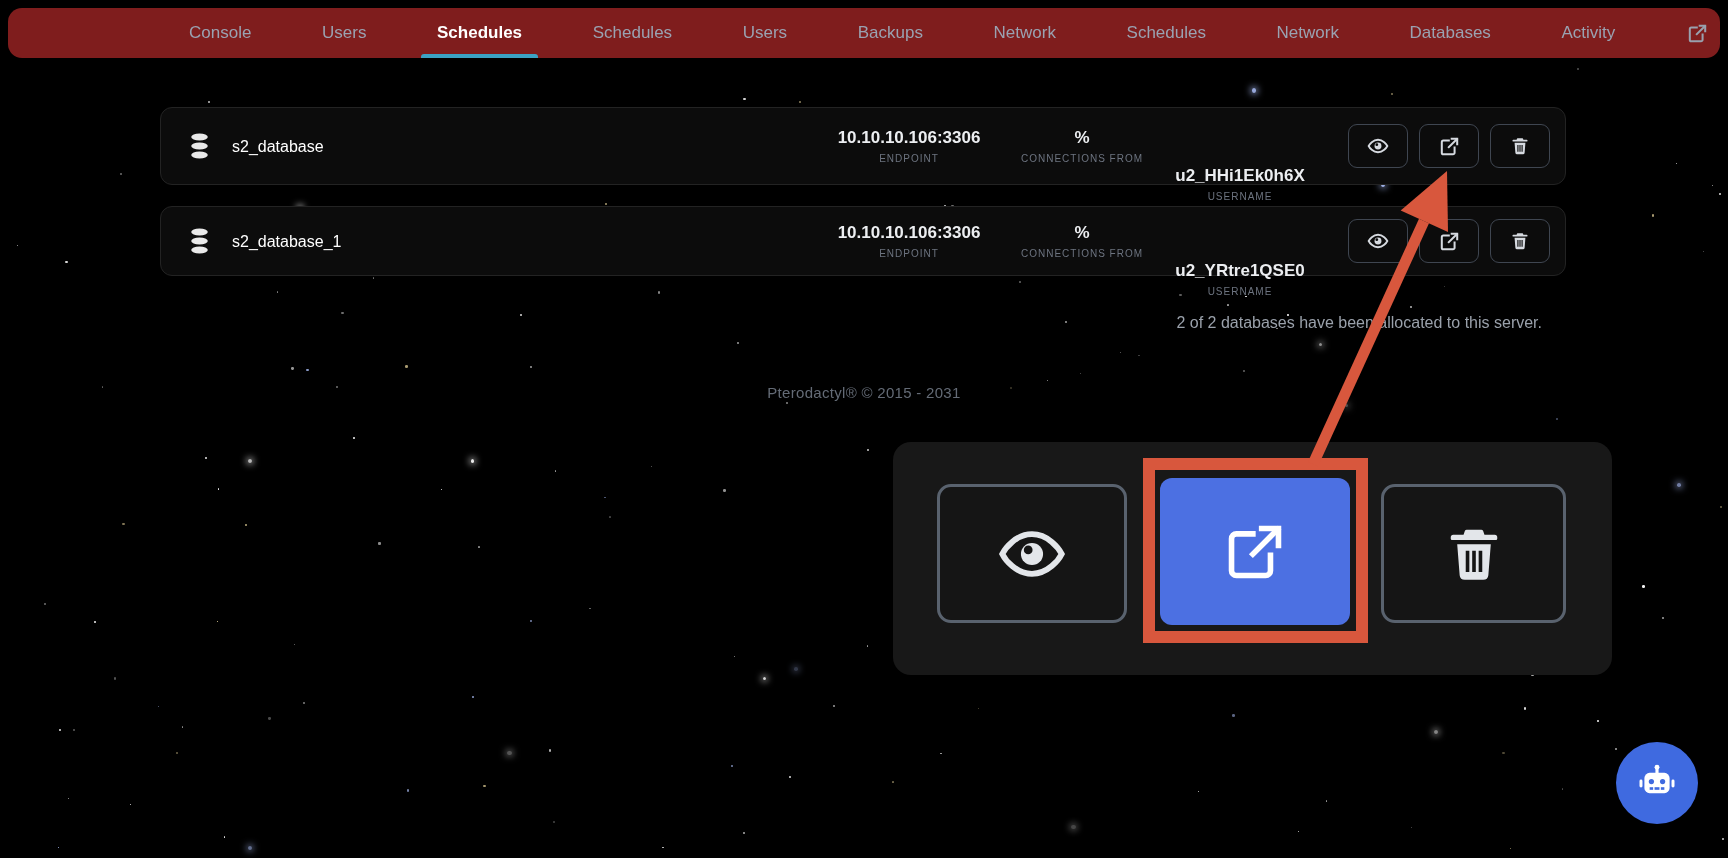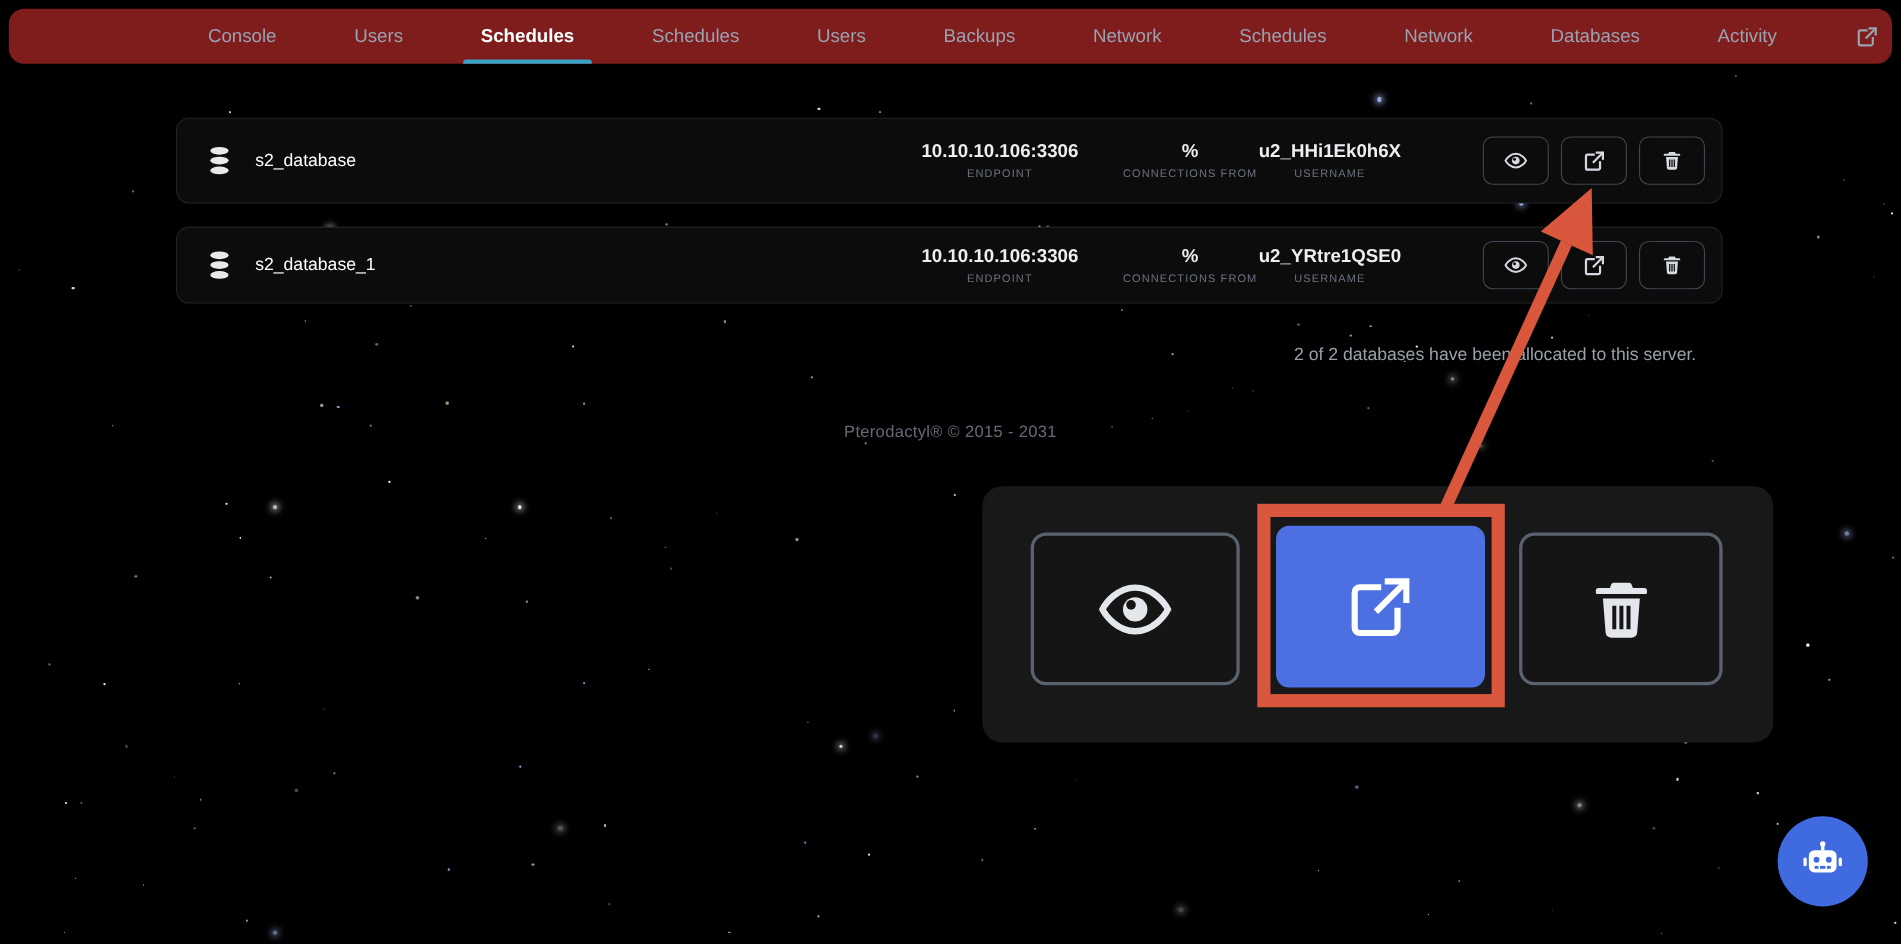--- a/index.html
+++ b/index.html
@@ -44,21 +44,21 @@
   .row-2{top:206px;height:70px;}
   .row-name-group{
     position:absolute;left:26px;top:50%;transform:translateY(-50%);
     display:flex;align-items:center;gap:20px;color:#ffffff;
   }
   .db-icon{color:#e9e9e9;display:flex;}
   .db-name{font-size:16px;color:#fff;}
   .stat{position:absolute;top:50%;transform:translate(-50%,-50%);text-align:center;}
   .stat-endpoint{left:748px;}
   .stat-connections{left:921px;}
-  .stat-username{left:1048px;}
+  .stat-username{left:1079px;margin-top:38px;}
   .stat .value{color:#eceef1;font-size:17px;font-weight:600;}
   .stat .label{color:#6d7480;font-size:10px;letter-spacing:1px;margin-top:5px;}
   .row-actions{
     position:absolute;right:15px;top:50%;transform:translateY(-50%);
     display:flex;gap:11px;
   }
   .icon-btn{
     width:60px;height:44px;border:1px solid #3f4651;border-radius:9px;
     background:transparent;color:#d6dae0;display:flex;align-items:center;justify-content:center;
     cursor:pointer;padding:0;

